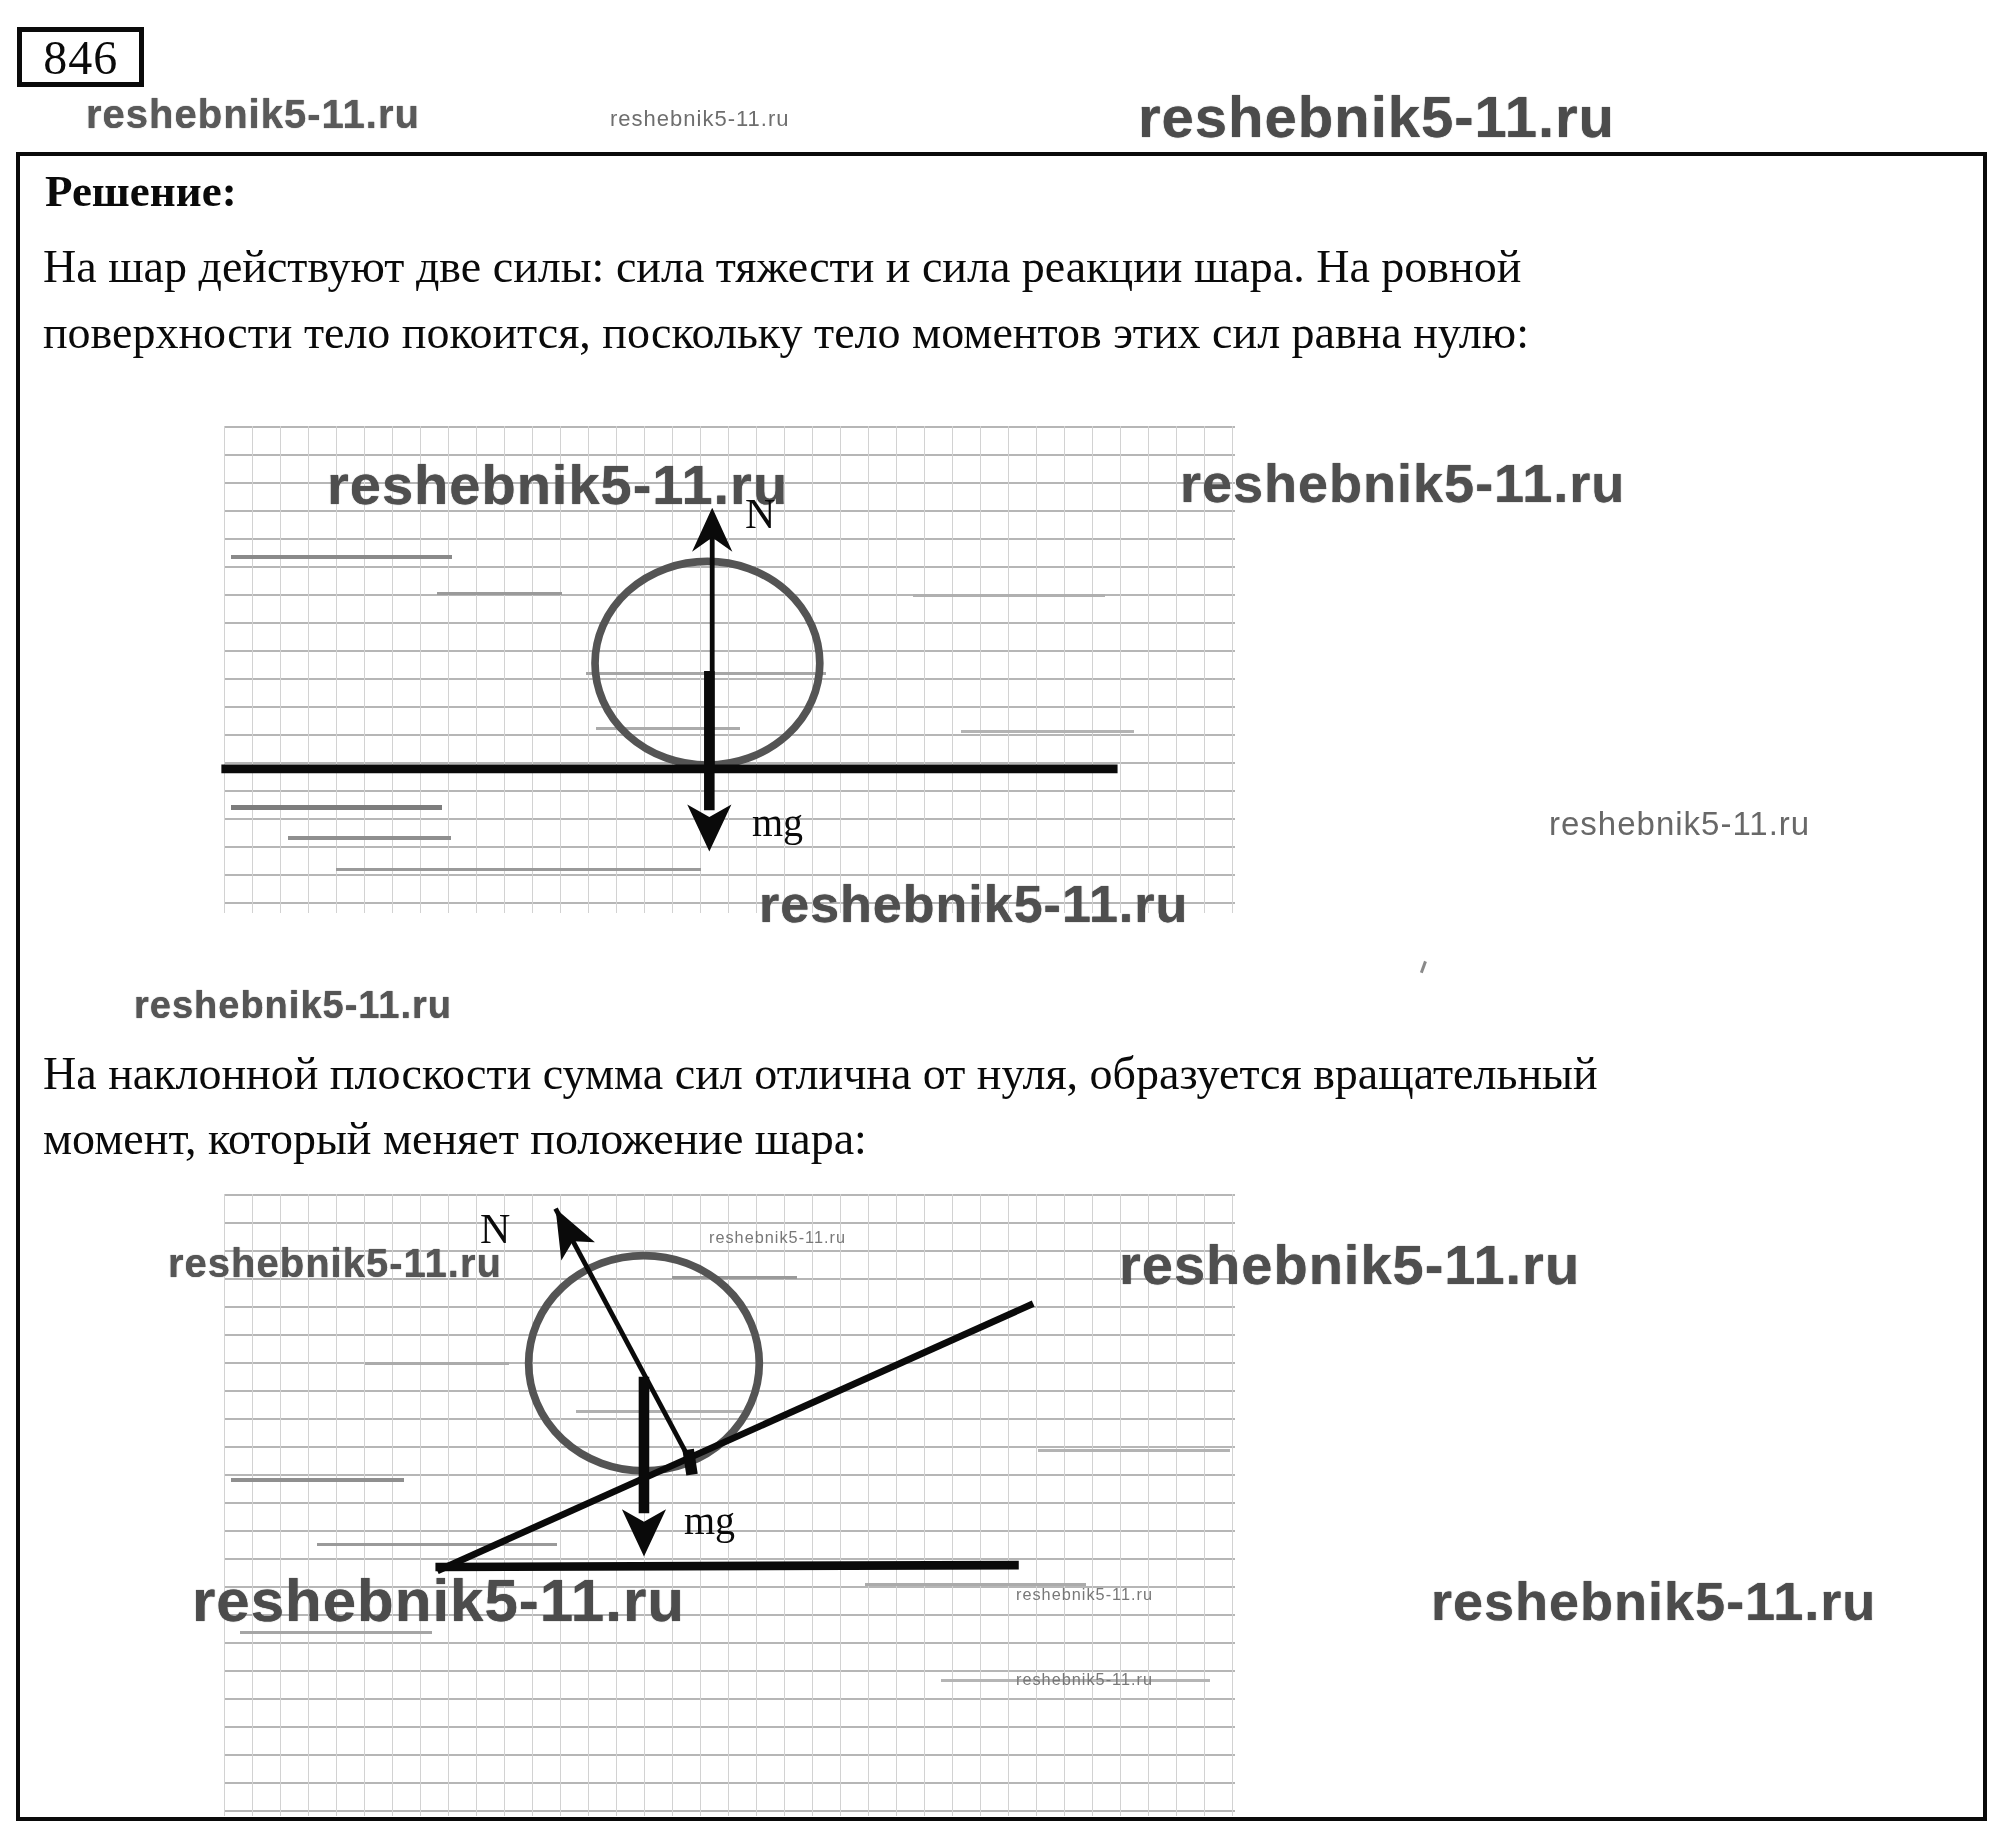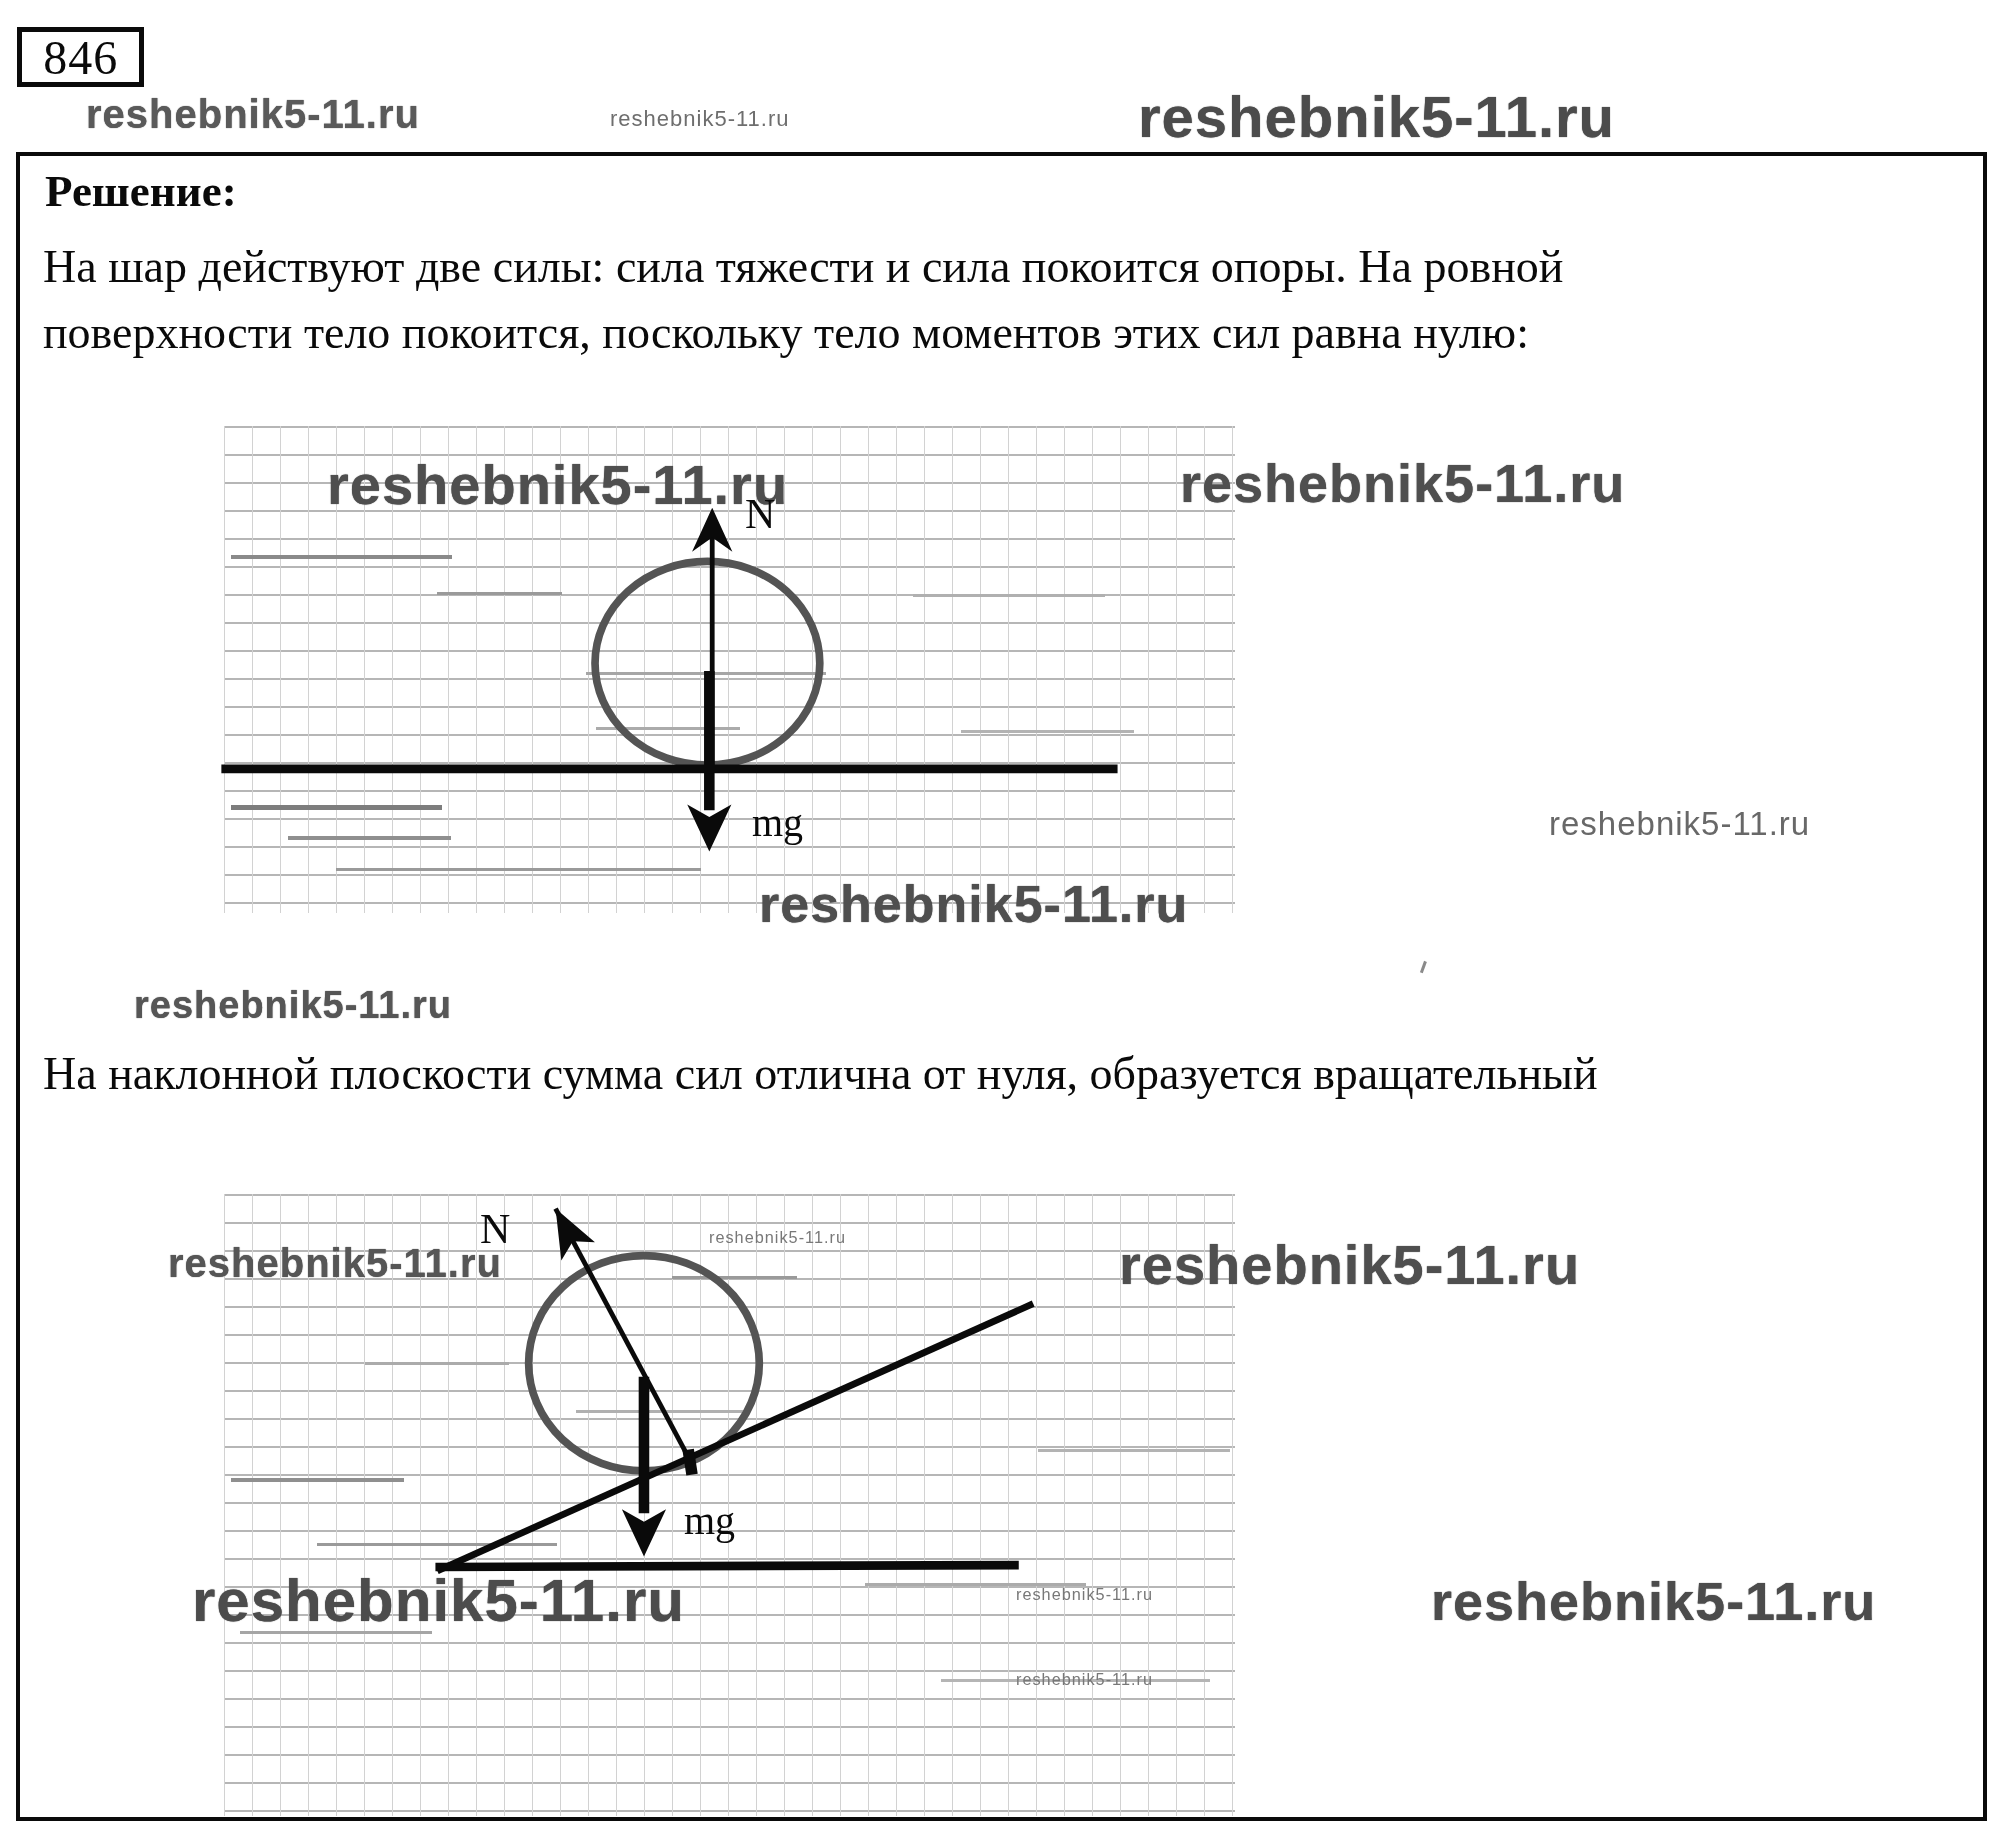--- a/index.html
+++ b/index.html
@@ -62,21 +62,21 @@
   </div>
 
   <div class="wm" style="left:86px;  top:92px;  font-size:40px;">reshebnik5-11.ru</div>
   <div class="wm wm-light" style="left:610px; top:106px; font-size:22px; color:#6e6e6e;">reshebnik5-11.ru</div>
   <div class="wm" style="left:1138px; top:83px; font-size:58px; color:#4c4c4c;">reshebnik5-11.ru</div>
 
   <div class="solution-box"></div>
 
   <div class="heading">Решение:</div>
 
-  <div class="para-line" style="top:240px;">На шар действуют две силы: сила тяжести и сила покоится опоры. На ровной</div>
+  <div class="para-line" style="top:240px;">На шар действуют две силы: сила тяжести и сила реакции шара. На ровной</div>
   <div class="para-line" style="top:306px;">поверхности тело покоится, поскольку тело моментов этих сил равна нулю:</div>
 
   <div class="grid" style="left:224px; top:426px; width:1011px; height:487px;"></div>
 
   <div class="streak" style="left:231px;top:555px;width:221px;height:3.8px;background:#8a8a8a;"></div>
   <div class="streak" style="left:437px;top:592px;width:125px;height:2.9px;"></div>
   <div class="streak" style="left:586px;top:672px;width:240px;height:2.9px;background:#a6a6a6;"></div>
   <div class="streak" style="left:596px;top:727px;width:144px;height:2.9px;background:#ababab;"></div>
   <div class="streak" style="left:231px;top:805px;width:211px;height:4.8px;background:#7d7d7d;"></div>
   <div class="streak" style="left:288px;top:836px;width:163px;height:3.8px;background:#8f8f8f;"></div>
@@ -97,20 +97,21 @@
     <polygon class="ink-fill" points="505,443 482,394 505,407 528,394"></polygon>
     <line class="ink-stroke" x1="-3" y1="357" x2="930" y2="357" stroke-width="9"></line>
   </svg>
   <div class="force-label" style="left:745px; top:490px;">N</div>
   <div class="force-label" style="left:752px; top:799px; font-size:40px;">mg</div>
 
   <div class="tick-artifact"></div>
 
   <div class="wm" style="left:134px; top:984px; font-size:38px; color:#565656;">reshebnik5-11.ru</div>
   <div class="para-line" style="top:1047px;">На наклонной плоскости сумма сил отлична от нуля, образуется вращательный</div>
+  <div class="para-line" style="top:1112px;">момент, который меняет положение шара:</div>
 
   <div class="grid" style="left:224px; top:1194px; width:1011px; height:622px;"></div>
 
   <div class="streak" style="left:365px;top:1362px;width:144px;height:2.9px;background:#ababab;"></div>
   <div class="streak" style="left:672px;top:1276px;width:125px;height:2.9px;"></div>
   <div class="streak" style="left:231px;top:1478px;width:173px;height:3.8px;background:#8f8f8f;"></div>
   <div class="streak" style="left:317px;top:1543px;width:240px;height:2.9px;"></div>
   <div class="streak" style="left:576px;top:1410px;width:173px;height:2.9px;background:#b0b0b0;"></div>
   <div class="streak" style="left:865px;top:1583px;width:221px;height:2.9px;background:#ababab;"></div>
   <div class="streak" style="left:941px;top:1679px;width:269px;height:2.9px;background:#b5b5b5;"></div>

